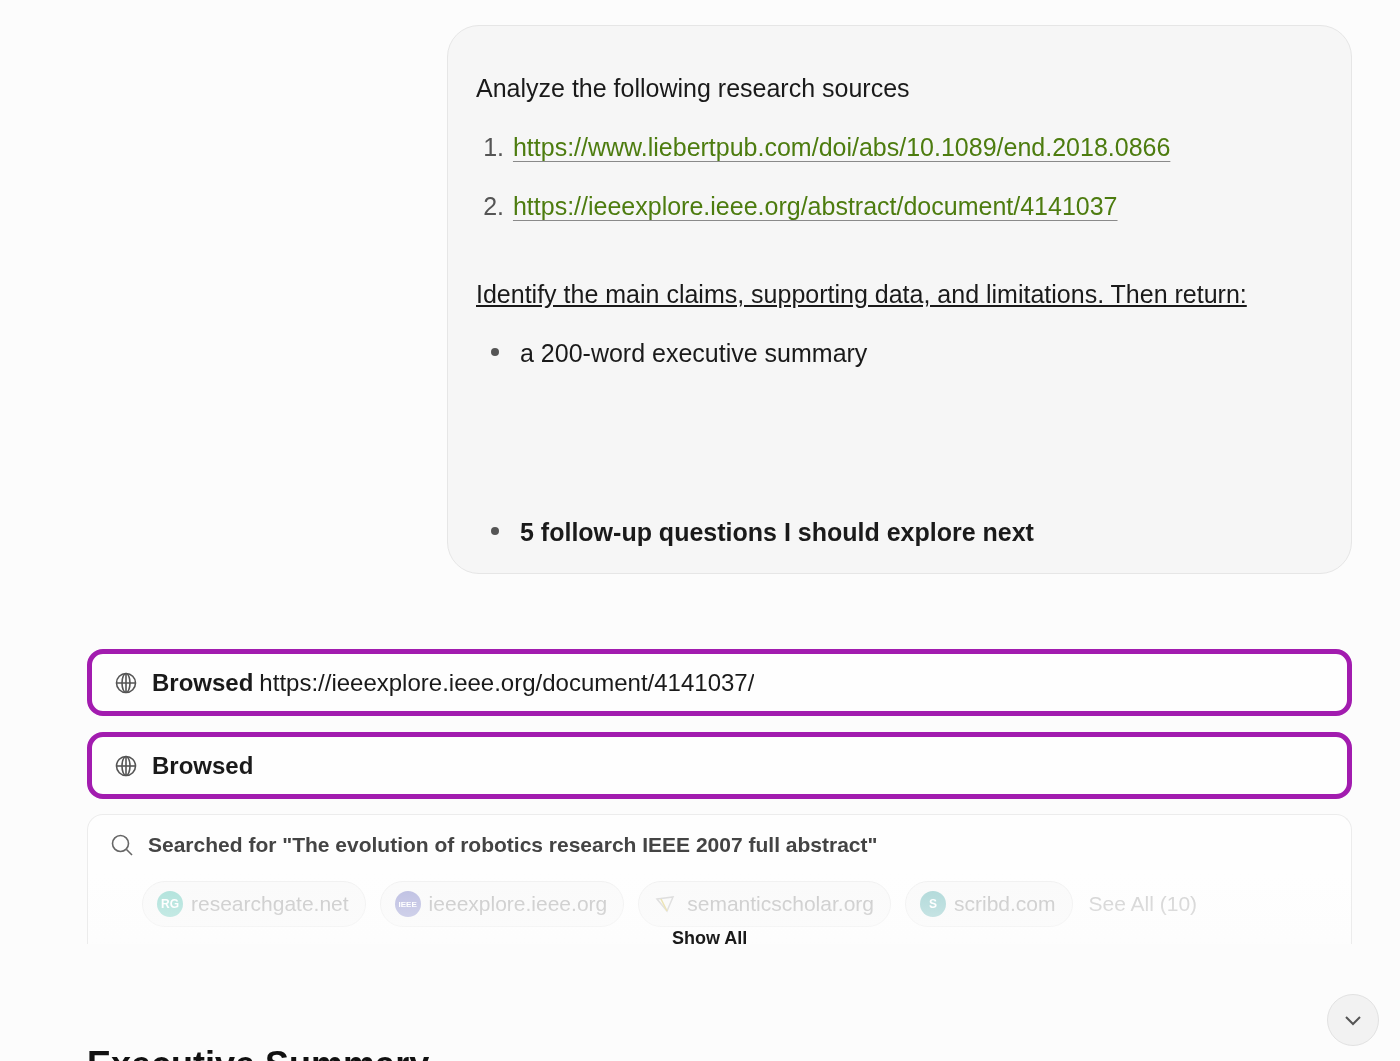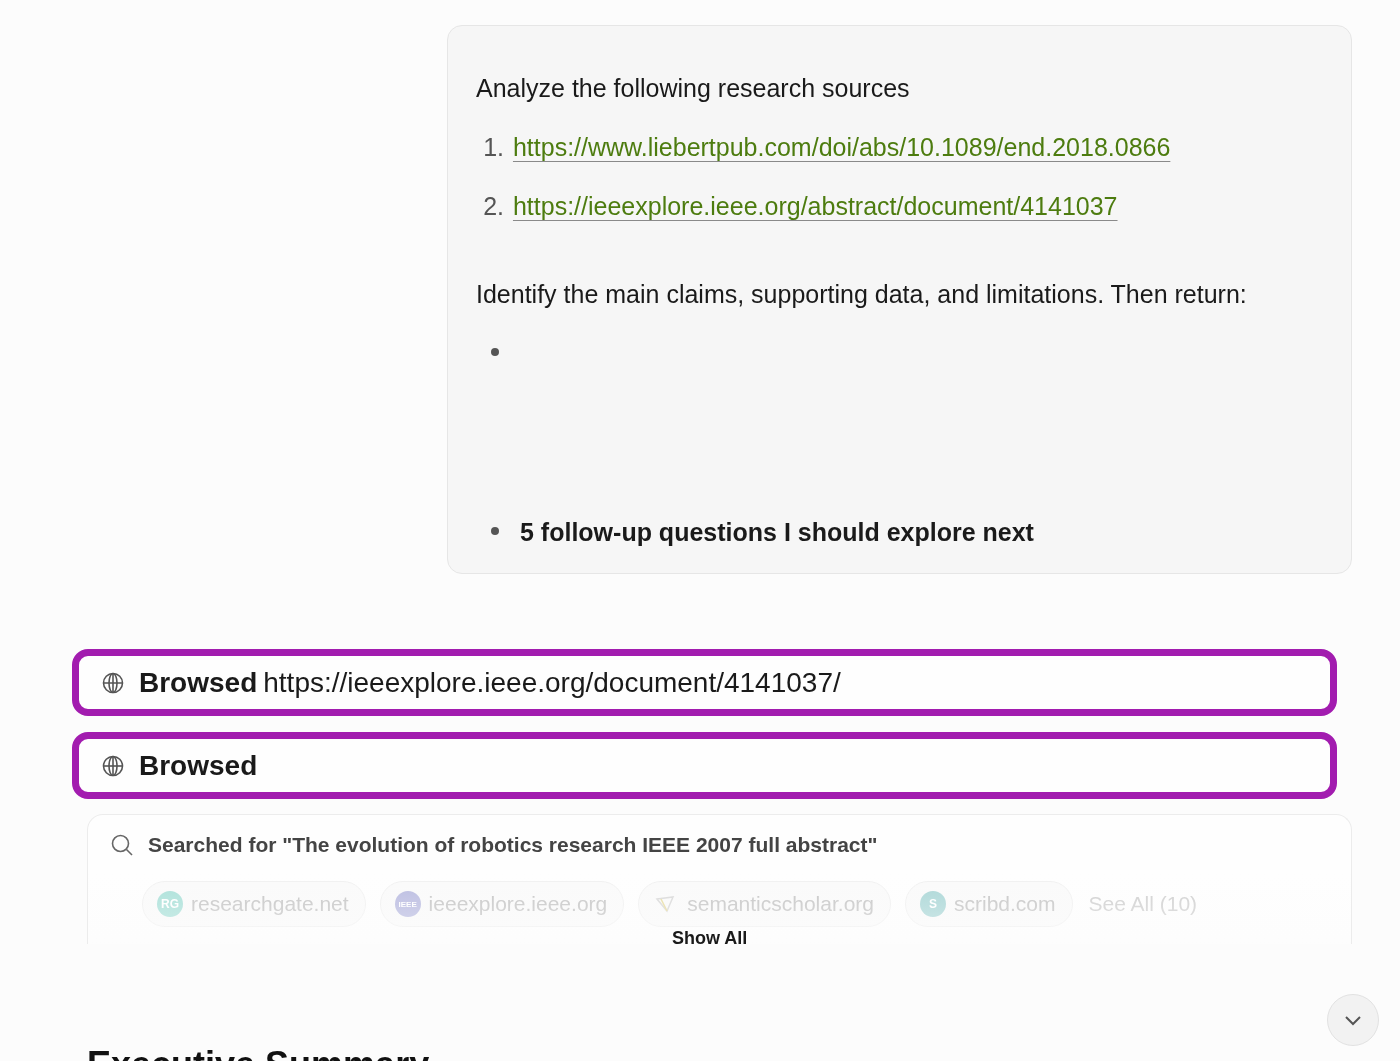--- a/index.html
+++ b/index.html
@@ -8,37 +8,37 @@
     background:#fcfcfc;
     font-family:"Liberation Sans", "DejaVu Sans", sans-serif;
     color:#1a1a1a;
     position:relative;
   }
   .user-bubble {
     position:absolute; left:447px; top:25px; width:905px; height:549px;
     box-sizing:border-box;
     background:#f6f6f6;
     border:1px solid #e6e6e6;
-    border-radius:15px;
+    border-radius:32px;
     padding:0 28px;
   }
   .bubble-line {
     position:absolute; left:28px; font-size:25px; line-height:30px; white-space:nowrap; color:#1a1a1a;
   }
   .ol-item, .ul-item { position:absolute; left:28px; font-size:25px; line-height:30px; white-space:nowrap; }
   .ol-num { display:inline-block; width:44px; text-align:right; padding-right:2px; color:#555; box-sizing:border-box; }
   .ol-link { color:#4d7c0f; text-decoration:underline; text-decoration-color:#8a8a8a; text-underline-offset:5px; text-decoration-thickness:1px; }
   .ul-bullet { display:inline-block; width:8px; height:8px; border-radius:50%; background:#555; margin-left:15px; margin-right:21px; vertical-align:middle; position:relative; top:-3px; }
 
   .step-card {
-    position:absolute; left:72px; width:1265px; height:67px;
+    position:absolute; left:87px; width:1265px; height:67px;
     box-sizing:border-box; background:#fefefe;
-    border:7px solid #a21caf; border-radius:16px;
+    border:5px solid #a21caf; border-radius:16px;
     display:flex; align-items:center; padding-left:22px;
-    font-size:28px; white-space:nowrap; overflow:hidden;
+    font-size:24px; white-space:nowrap; overflow:hidden;
   }
   .step-icon { width:24px; height:24px; margin-right:14px; flex-shrink:0; }
   .step-verb { font-weight:bold; margin-right:6px; color:#1a1a1a; }
   .step-url { color:#1a1a1a; overflow:hidden; text-overflow:ellipsis;text-align:center; }
 
   .search-card {
     position:absolute; left:87px; top:814px; width:1265px; height:130px;
     box-sizing:border-box; background:#fefefe;
     border:1px solid #ececec; border-bottom:none; border-radius:16px 16px 0 0;
     overflow:hidden;
@@ -73,24 +73,24 @@
 
   <div class="ol-item" style="top:106px; left:14px;">
     <span class="ol-num">1.</span>
     <a class="ol-link">https://www.liebertpub.com/doi/abs/10.1089/end.2018.0866</a>
   </div>
   <div class="ol-item" style="top:165px; left:14px;">
     <span class="ol-num">2.</span>
     <a class="ol-link">https://ieeexplore.ieee.org/abstract/document/4141037</a>
   </div>
 
-  <div class="bubble-line" style="top:253px;">Identify the main claims, supporting data, and limitations. Then return:</div>
+  <div class="bubble-line" style="top:253px;text-decoration:underline;">Identify the main claims, supporting data, and limitations. Then return:</div>
 
   <div class="ul-item" style="top:312px;">
-    <span class="ul-bullet"></span>
+    <span class="ul-bullet"></span><span>a 200-word executive summary</span>
   </div>
   <div class="ul-item" style="top:491px;font-weight:bold;">
     <span class="ul-bullet"></span><span>5 follow-up questions I should explore next</span>
   </div>
 </div>
 
 <div class="step-card" style="top:649px;">
   <svg class="step-icon" viewBox="0 0 24 24" fill="none" stroke="#555" stroke-width="1.6">
     <circle cx="12" cy="12" r="9.5"></circle>
     <ellipse cx="12" cy="12" rx="4" ry="9.5"></ellipse>

